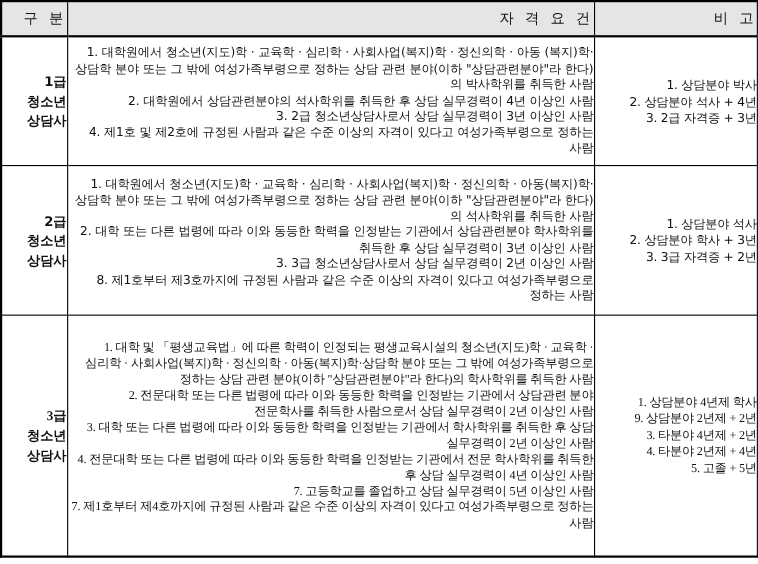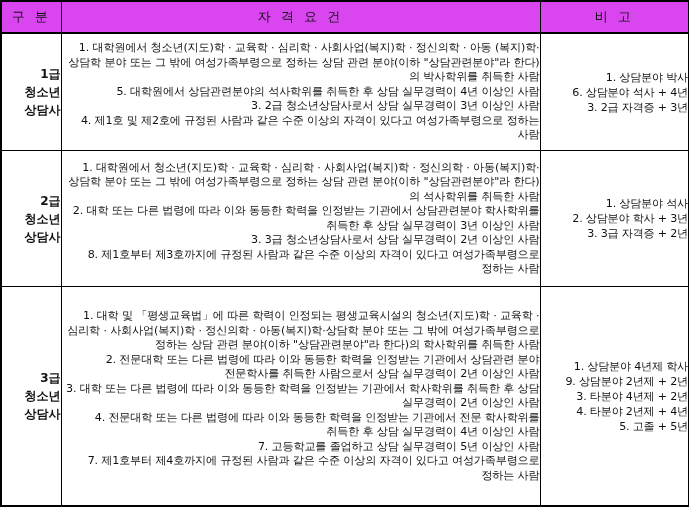--- a/index.html
+++ b/index.html
@@ -21,25 +21,25 @@
       border: 2px solid #000;
       margin: 0;
     }
     table.req th, table.req td {
       border: 1px solid #000;
       vertical-align: middle;
       padding: 0;
       text-align: right;
     }
     table.req thead th {
-      background: #d946ef;
+      background: #e5e5e5;
       height: 30px;
       font-size: 13px;
       font-weight: normal;
-      text-align: center;
+      text-align: right;
       letter-spacing: 3px;
       border-bottom: 2px solid #000;
     }
     col.c1 { width: 60px; }
     col.c2 { width: 479px; }
     col.c3 { width: 149px; }
     td.grade {
       text-align: center;
       font-weight: bold;
       font-size: 12px;
@@ -58,21 +58,21 @@
     td.note {
       font-size: 11.1px;
       line-height: 15px;
       padding-left: 2px;
       text-align: left;
       letter-spacing: -0.2px;
     }
     td.note .item { display: block; white-space: nowrap; }
     tr.r1 td { height: 116px; }
     tr.r2 td { height: 135px; }
-    tr.r3 td { height: 218px; }
+    tr.r3 td { height: 218px; font-family: Liberation Serif, serif; }
   </style>
 </head>
 <body>
 
 <table class="req">
   <colgroup>
     <col class="c1">
       <col class="c2">
       <col class="c3">
   </colgroup>
@@ -86,27 +86,27 @@
   <tbody>
 
     <tr class="r1">
       <td class="grade">
         <div>1급</div>
         <div>청소년</div>
         <div>상담사</div>
       </td>
       <td class="reqs">
         <span class="item">1. 대학원에서 청소년(지도)학 · 교육학 · 심리학 · 사회사업(복지)학 · 정신의학 · 아동 (복지)학·상담학 분야 또는 그 밖에 여성가족부령으로 정하는 상담 관련 분야(이하 "상담관련분야"라 한다)의 박사학위를 취득한 사람</span>
-        <span class="item">5. 대학원에서 상담관련분야의 석사학위를 취득한 후 상담 실무경력이 4년 이상인 사람</span>
+        <span class="item">2. 대학원에서 상담관련분야의 석사학위를 취득한 후 상담 실무경력이 4년 이상인 사람</span>
         <span class="item">3. 2급 청소년상담사로서 상담 실무경력이 3년 이상인 사람</span>
         <span class="item">4. 제1호 및 제2호에 규정된 사람과 같은 수준 이상의 자격이 있다고 여성가족부령으로 정하는 사람</span>
       </td>
       <td class="note">
         <span class="item">1. 상담분야 박사</span>
-        <span class="item">6. 상담분야 석사 + 4년</span>
+        <span class="item">2. 상담분야 석사 + 4년</span>
         <span class="item">3. 2급 자격증 + 3년</span>
       </td>
     </tr>
 
     <tr class="r2">
       <td class="grade">
         <div>2급</div>
         <div>청소년</div>
         <div>상담사</div>
       </td>

